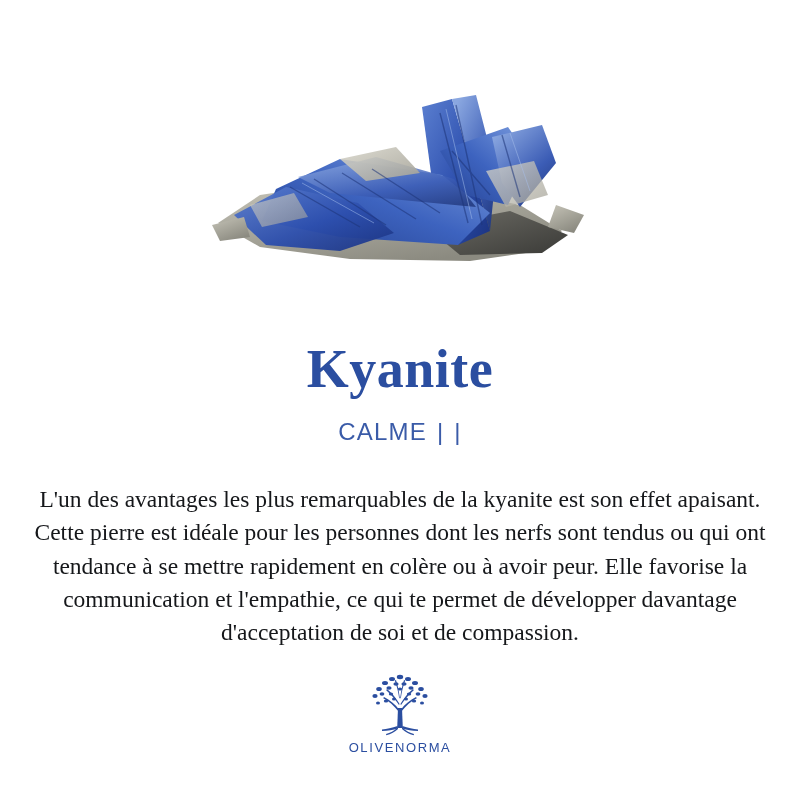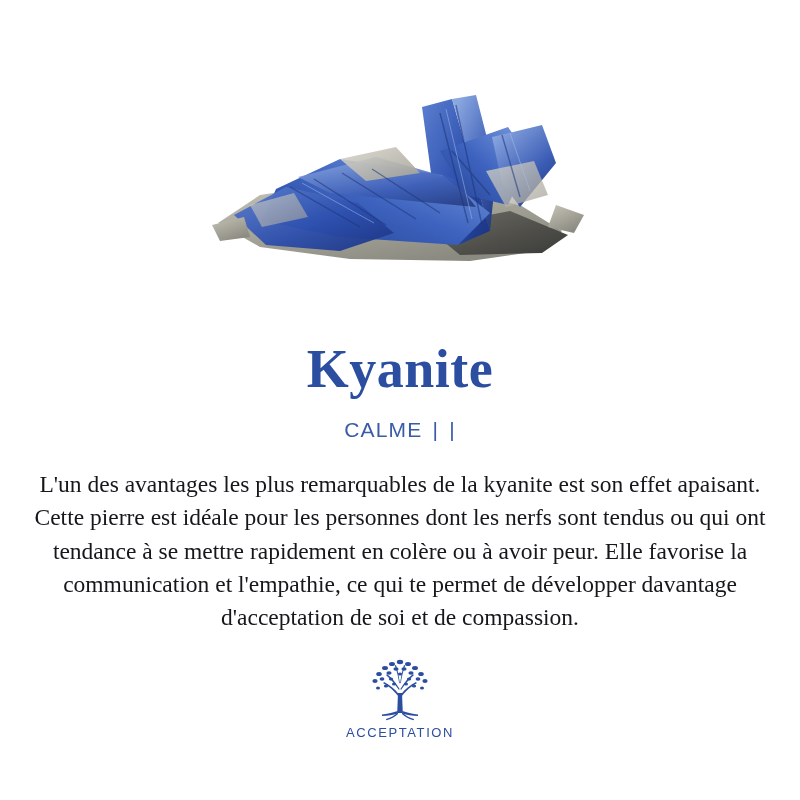--- a/index.html
+++ b/index.html
@@ -44,39 +44,39 @@
     line-height: 1;
     color: #2b4ea0;
     letter-spacing: 0.5px;
     margin-top: 12px;
     text-align: center;
   }
 
   
   .keywords {
     font-family: "Liberation Sans", sans-serif;
-    font-size: 21px;
+    font-size: 24px;
     color: #3a5ba8;
     letter-spacing: 1.2px;
     margin-top: 22px;
     text-align: center;
     display: flex;
     align-items: center;
     justify-content: center;
     gap: 10px;
   }
   .kw-sep {
     color: #3a5ba8;
     font-weight: 300;
   }
 
   
   .body-text {
     width: 740px;
-    margin-top: 26px;
+    margin-top: 37px;
     font-family: "Liberation Serif", serif;
     font-size: 23.5px;
     line-height: 1.42;
     color: #15171a;
     text-align: center;
   }
   .body-text p {
     margin: 0;
   }
 
@@ -222,16 +222,16 @@
           <ellipse cx="39" cy="21" rx="2.2" ry="1.6"></ellipse>
           <ellipse cx="25" cy="33" rx="2.2" ry="1.6"></ellipse>
           <ellipse cx="53" cy="33" rx="2.2" ry="1.6"></ellipse>
           <ellipse cx="17" cy="35" rx="2" ry="1.5"></ellipse>
           <ellipse cx="61" cy="35" rx="2" ry="1.5"></ellipse>
           <ellipse cx="33" cy="31" rx="2" ry="1.5"></ellipse>
           <ellipse cx="45" cy="31" rx="2" ry="1.5"></ellipse>
         </g>
       </g>
     </svg>
-    <div class="logo-name">ACCEPTATION</div>
+    <div class="logo-name">OLIVENORMA</div>
   </div>
 
 </div>
 
 </body></html>

